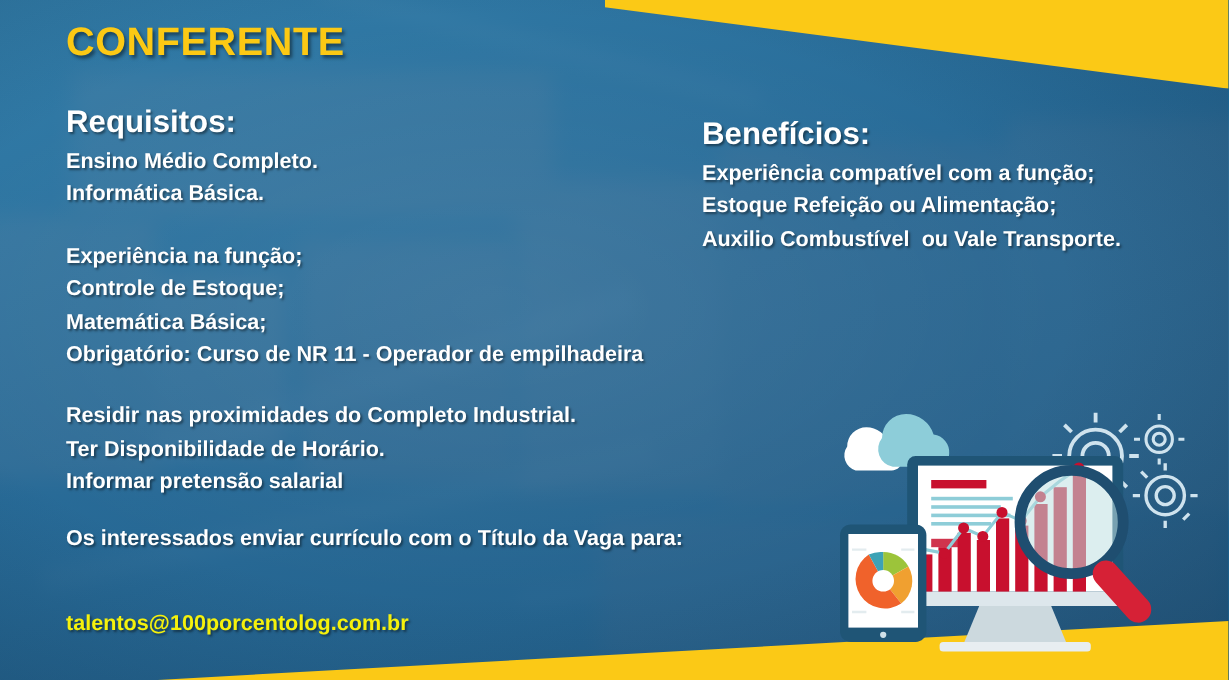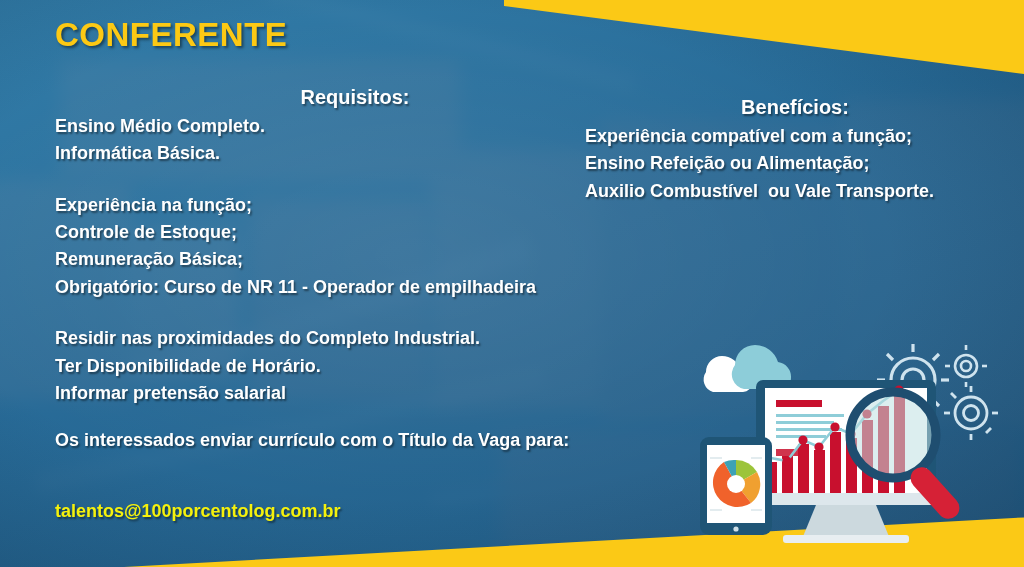--- a/index.html
+++ b/index.html
@@ -45,24 +45,23 @@
     position:absolute;left:55px;top:16px;
     font-size:33px;font-weight:bold;color:#fcc914;
     letter-spacing:.5px;
     text-shadow:2px 2px 3px rgba(0,0,0,.45);
   }
   .col{position:absolute;color:#ffffff;}
   .col-left{left:55px;top:84px;width:600px;}
   .col-right{left:585px;top:94px;width:420px;}
 
   .heading{
-    font-size:20px;font-weight:bold;line-height:1.35;
+    font-size:26px;font-weight:bold;line-height:1.35;
     text-shadow:1.5px 1.5px 2px rgba(0,0,0,.45);
     margin:0 0 2px 0;
-    text-align:center;
   }
   .line{
     font-size:18px;font-weight:bold;line-height:1.52;
     text-shadow:1.5px 1.5px 2px rgba(0,0,0,.45);
     white-space:pre;
     margin:0;
   }
   .gap{height:24px;}
   .gap-sm{height:20px;}
   .email{color:#f5f10c;margin-top:43px;}
@@ -101,39 +100,39 @@
   <div class="col col-left">
 
     <div class="heading">Requisitos:</div>
     <div class="line">Ensino Médio Completo.</div>
     <div class="line">Informática Básica.</div>
 
     <div class="gap"></div>
 
     <div class="line">Experiência na função;</div>
     <div class="line">Controle de Estoque;</div>
-    <div class="line">Remuneração Básica;</div>
+    <div class="line">Matemática Básica;</div>
     <div class="line">Obrigatório: Curso de NR 11 - Operador de empilhadeira</div>
 
     <div class="gap"></div>
 
     <div class="line">Residir nas proximidades do Completo Industrial.</div>
     <div class="line">Ter Disponibilidade de Horário.</div>
     <div class="line">Informar pretensão salarial</div>
 
     <div class="gap-sm"></div>
 
     <div class="line">Os interessados enviar currículo com o Título da Vaga para:</div>
     <div class="line email">talentos@100porcentolog.com.br</div>
   </div>
 
   <div class="col col-right">
     <div class="heading">Benefícios:</div>
     <div class="line">Experiência compatível com a função;</div>
-    <div class="line">Ensino Refeição ou Alimentação;</div>
+    <div class="line">Estoque Refeição ou Alimentação;</div>
     <div class="line">Auxilio Combustível  ou Vale Transporte.</div>
   </div>
 
   <div class="illus">
     <svg width="330" height="222" viewBox="0 0 330 222" xmlns="http://www.w3.org/2000/svg">
 
       <g fill="none" stroke="#cfe3ee" stroke-width="3.2">
         <circle cx="225" cy="50" r="22"></circle>
         <circle cx="225" cy="50" r="11"></circle>
         <g stroke-width="3.2">

